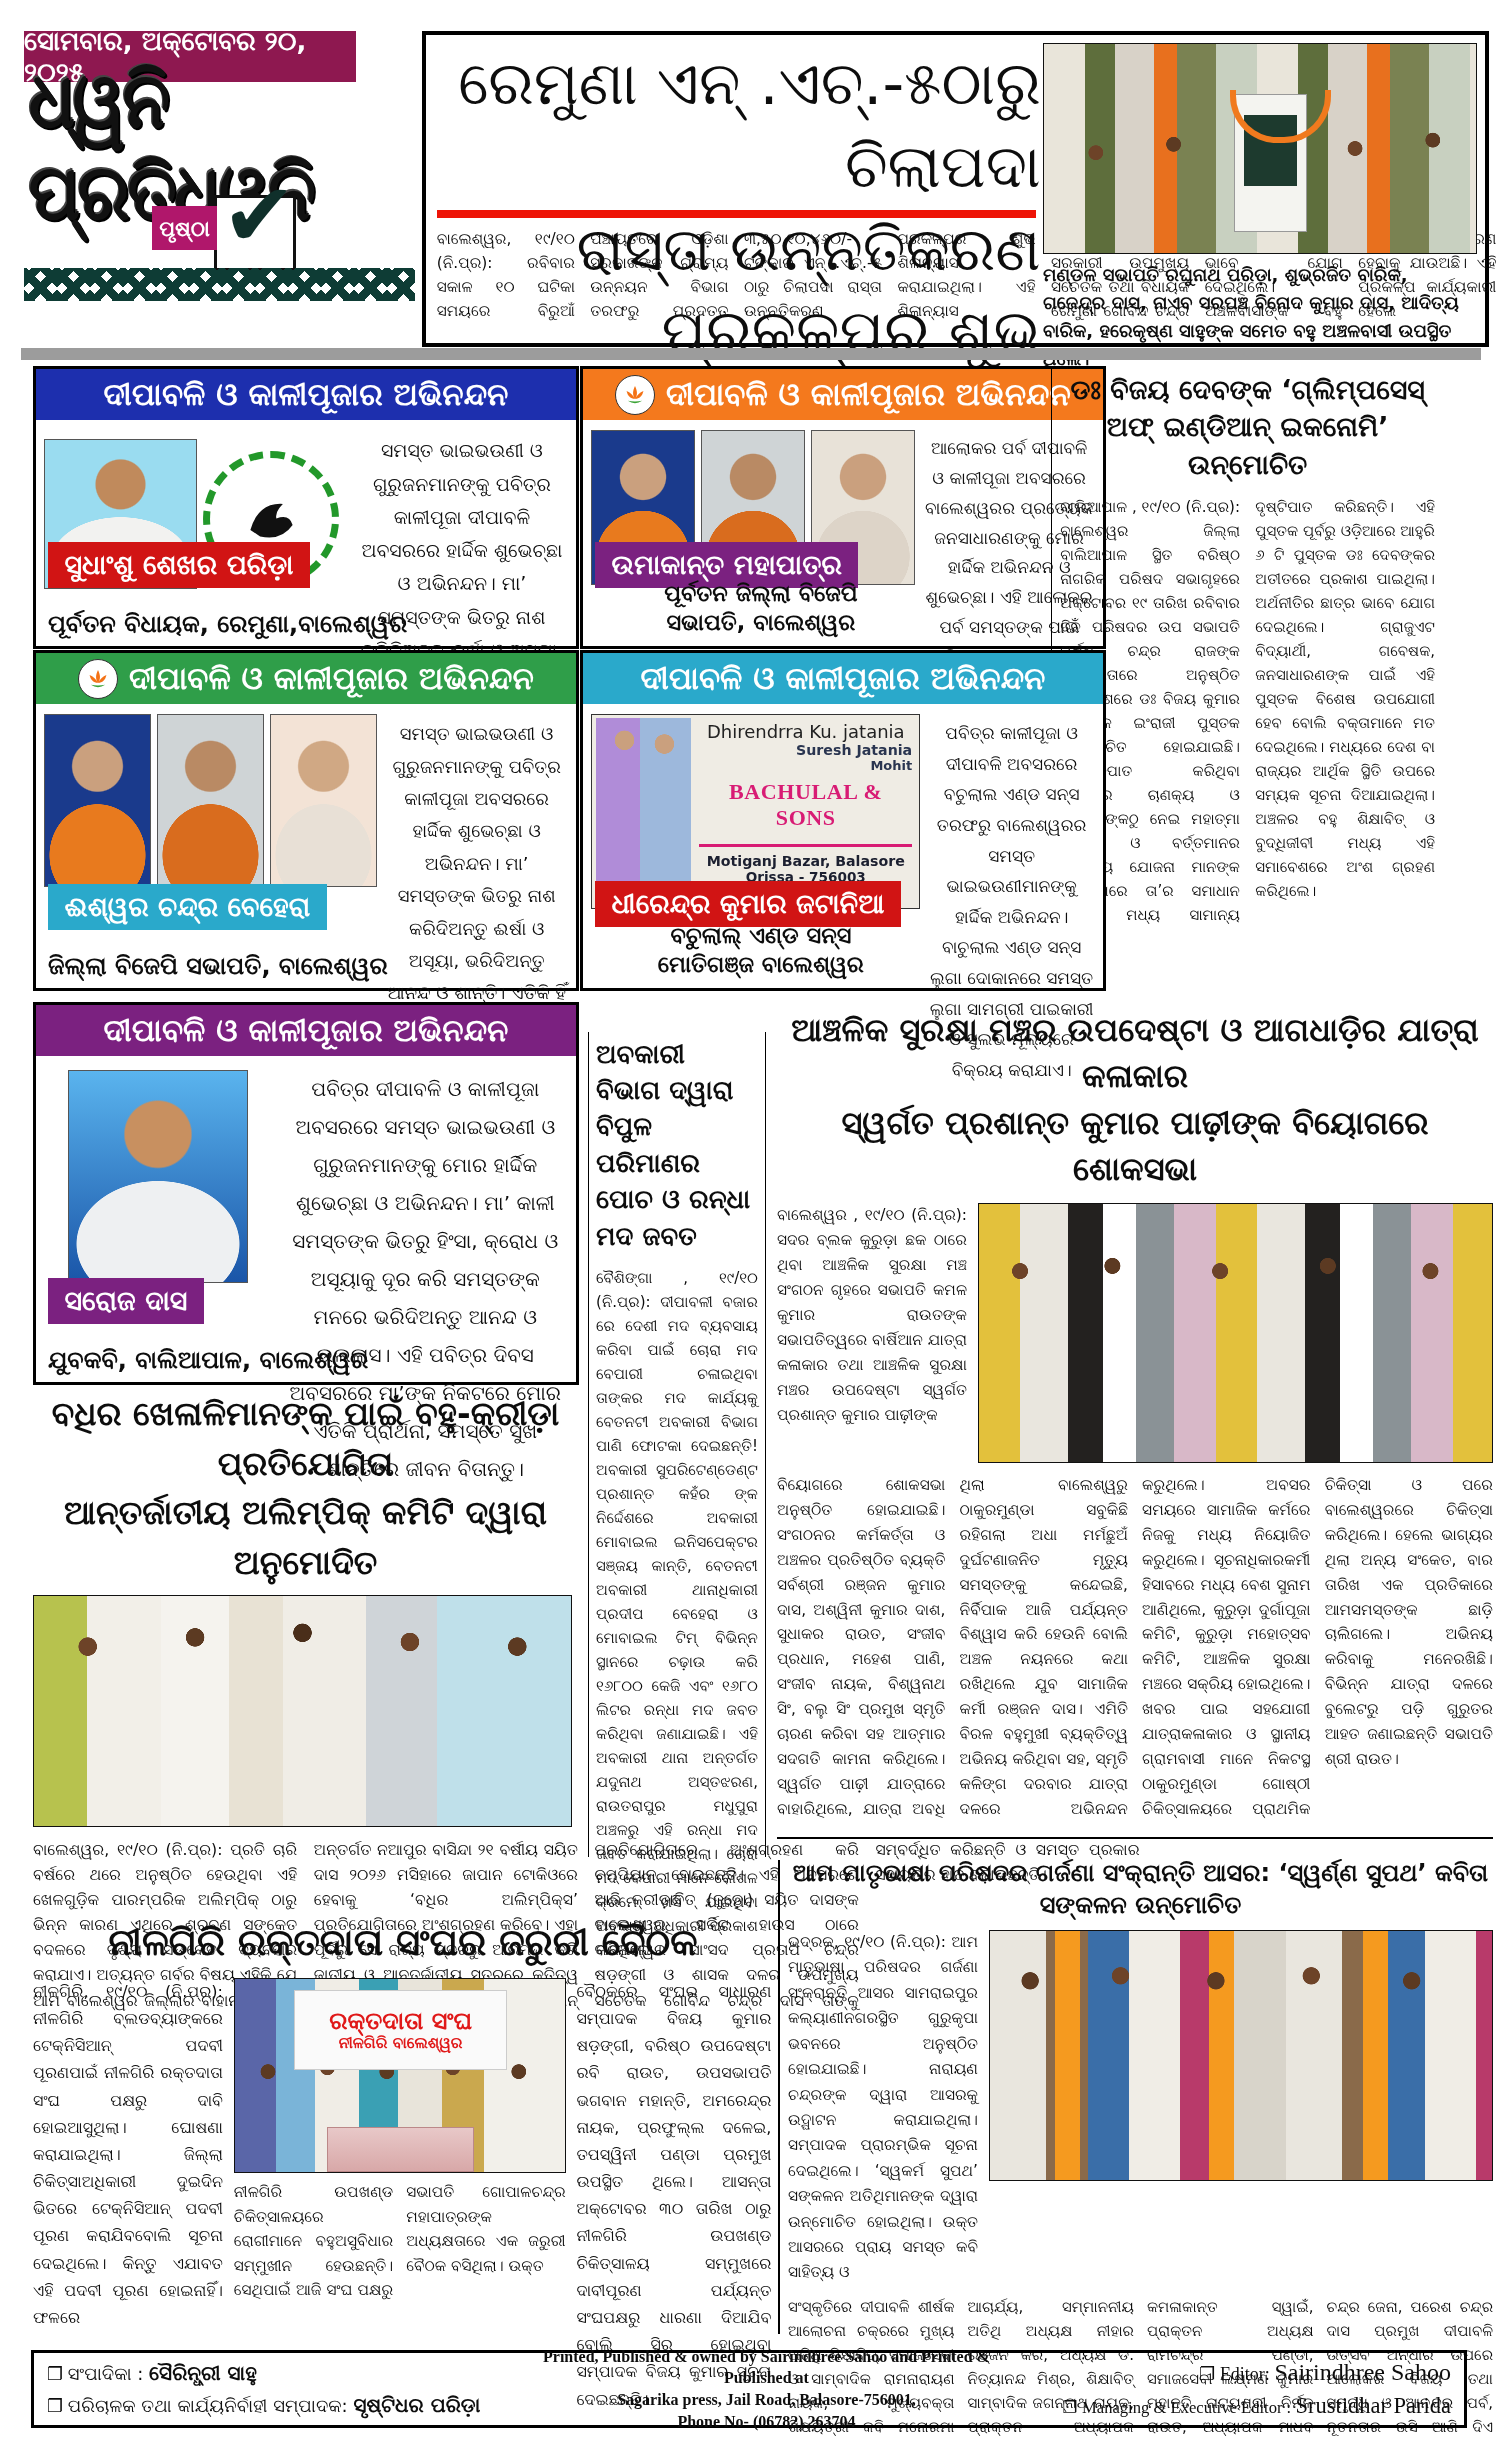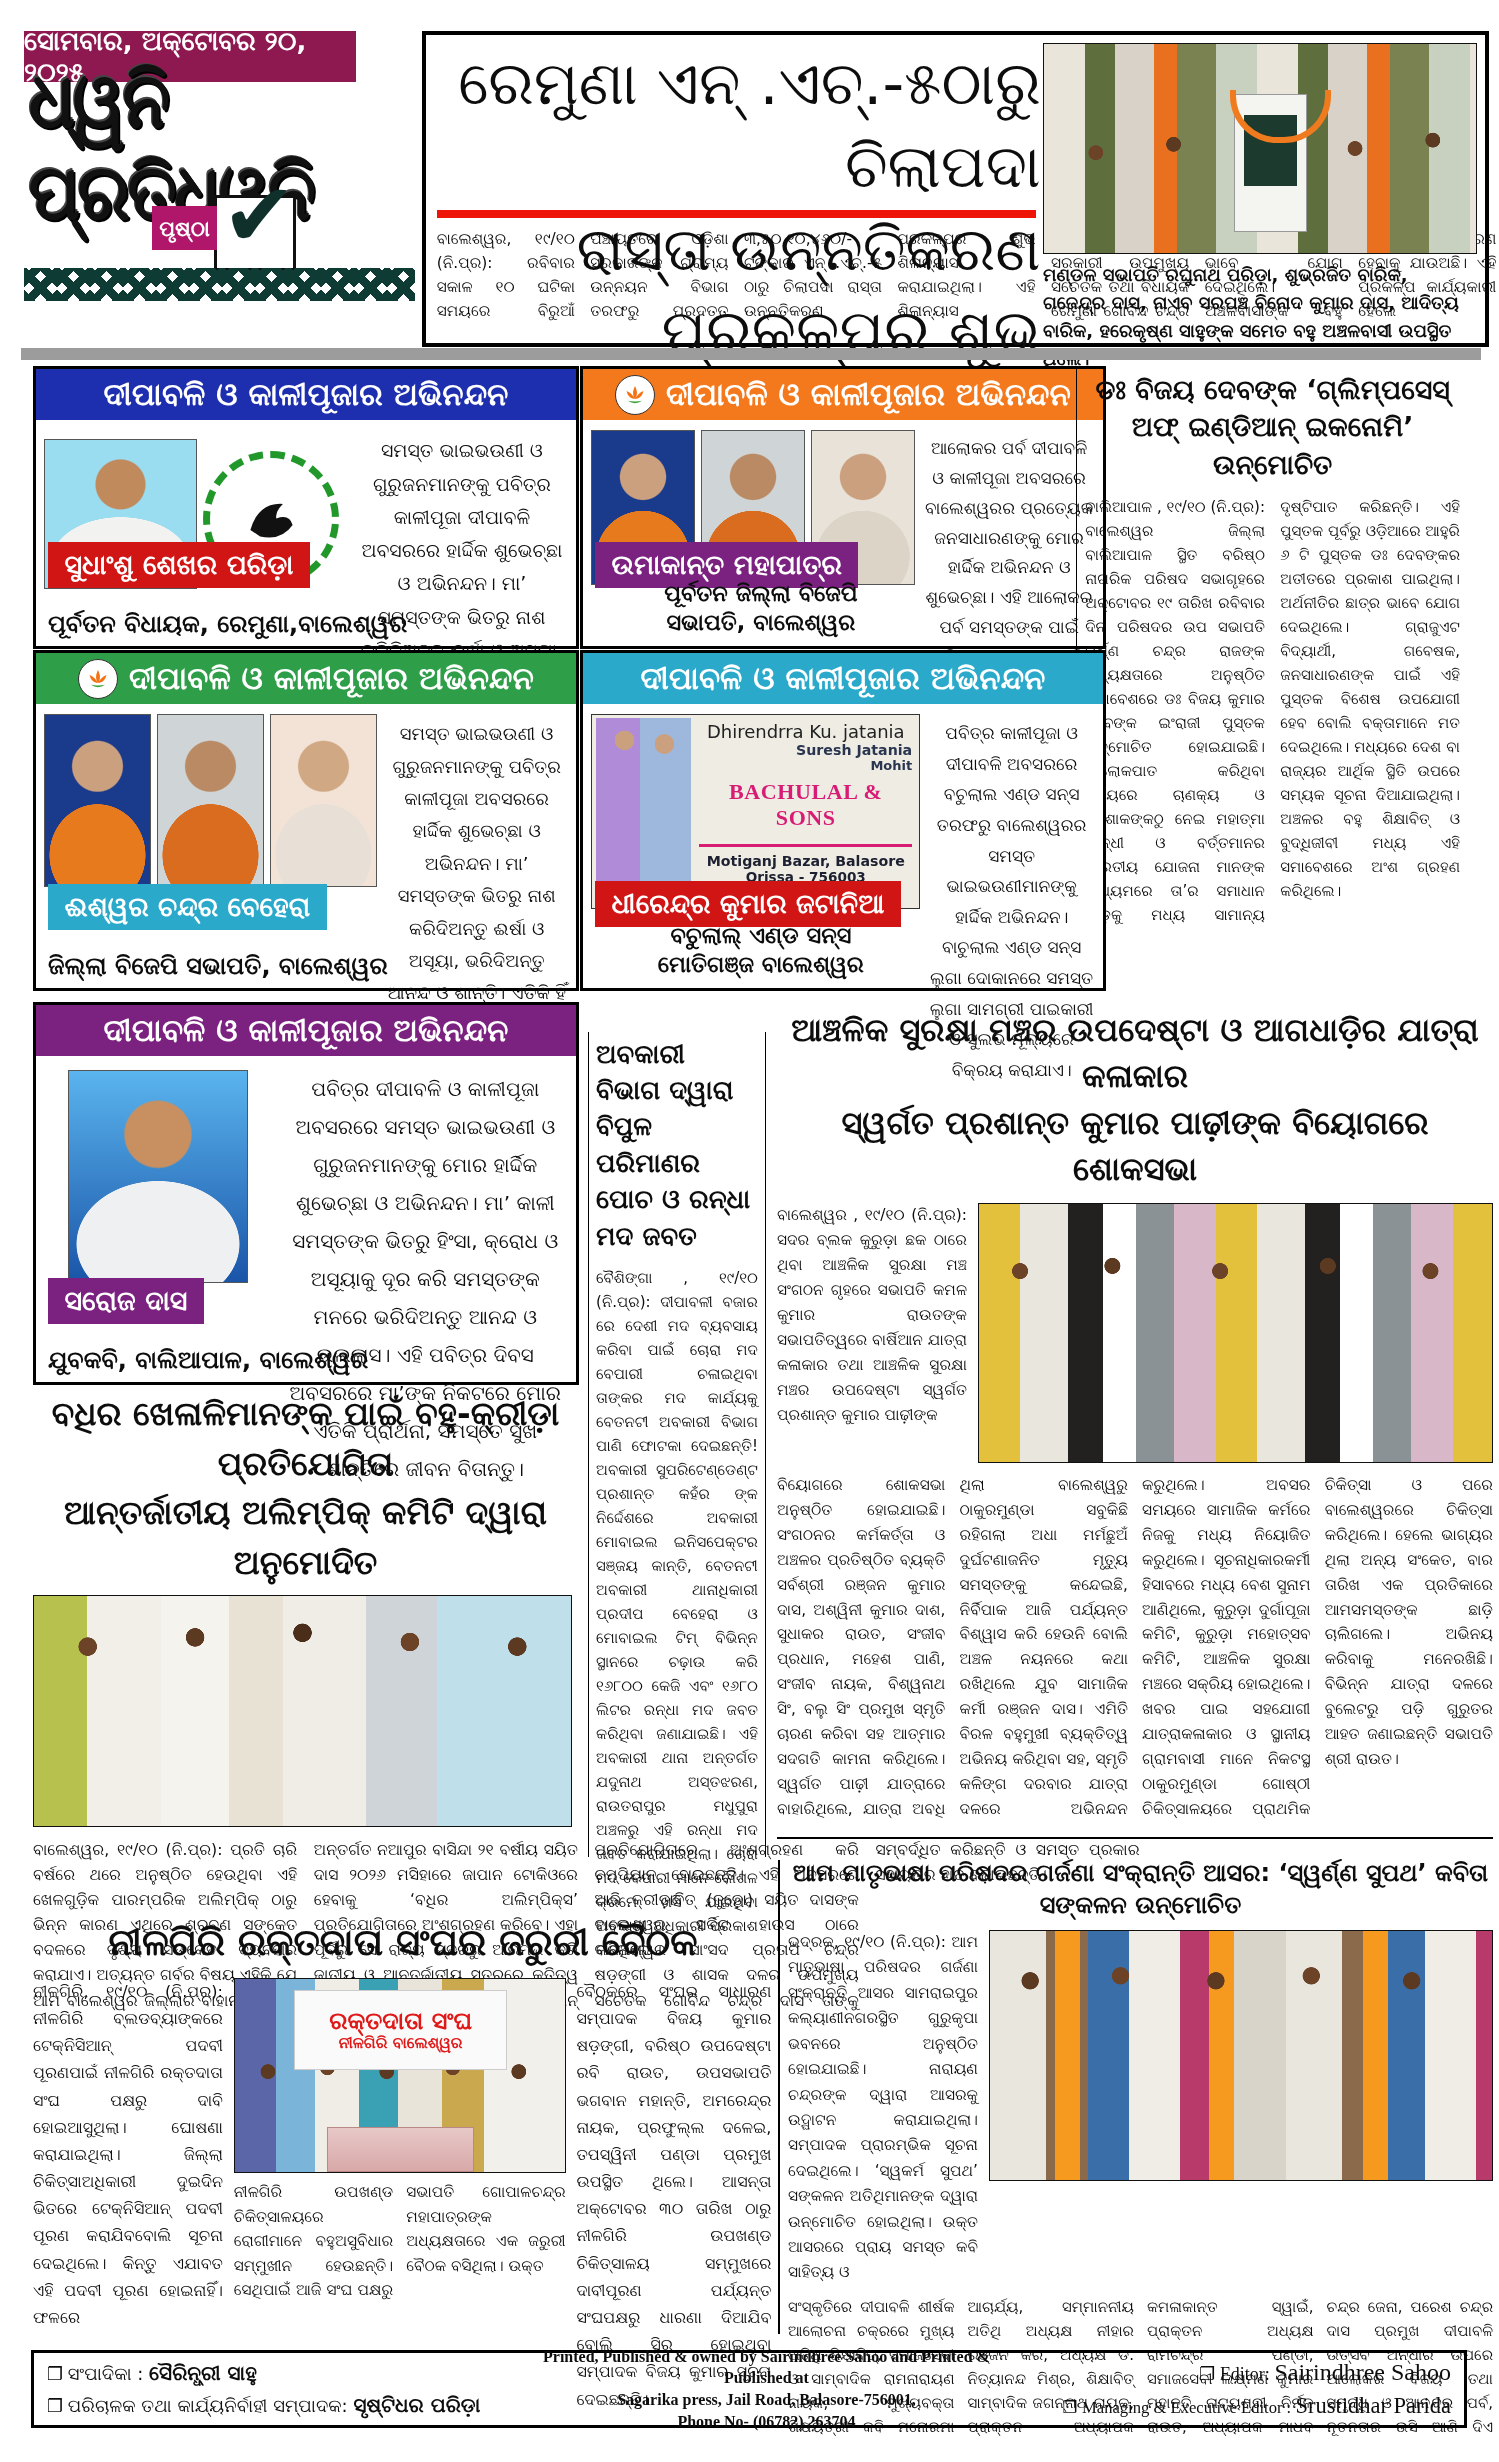--- a/index.html
+++ b/index.html
@@ -88,21 +88,21 @@
   .adcard .l2{font-size:14.2px;font-weight:bold;color:#2a3550;text-align:right;}
   .adcard .l3{font-size:13px;font-weight:bold;color:#2a3550;text-align:right;}
   .adcard .brand{margin-top:6px;font-size:22px;font-weight:bold;color:var(--c-brand,#d81b74);text-align:center;
       border-bottom:3px solid var(--c-brand,#d81b74);padding-bottom:13px;letter-spacing:0.6px;font-family:"Liberation Serif",serif;}
   .adcard .ad1{margin-top:6px;font-size:14.2px;font-weight:bold;color:#1c2030;text-align:center;}
   .adcard .ad2,.adcard .ph2{font-size:13.6px;font-weight:bold;color:#1c2030;text-align:center;}
 
   
   .art-h{font-weight:bold;text-align:center;}
   .art-body{text-align:justify;font-size:15.4px;line-height:1.6;}
-  #book{left:1076px;top:366px;width:384px;height:621px;border-left:1.8px solid #000;padding-left:8.3px;box-sizing:border-box;}
+  #book{left:1051px;top:366px;width:384px;height:621px;border-left:1.8px solid #000;padding-left:8.3px;box-sizing:border-box;}
   #book .art-h{font-size:27px;line-height:1.4;margin:4.7px 3.6px 10.7px;}
   #book .art-body{column-count:2;column-gap:15.4px;font-size:15px;height:509px;}
 
   #excise{left:588px;top:1032px;width:178px;height:825px;border-left:1.8px solid #000;border-right:1.8px solid #000;
       padding:0 7.1px;box-sizing:border-box;}
   #excise .art-h{font-size:26px;line-height:1.4;text-align:left;margin:3.6px 0 12px;}
   #excise .art-body{font-size:15px;}
 
   #mourn{left:777px;top:1007px;width:716px;height:823px;}
   #mourn .art-h{font-size:32px;line-height:1.45;}

